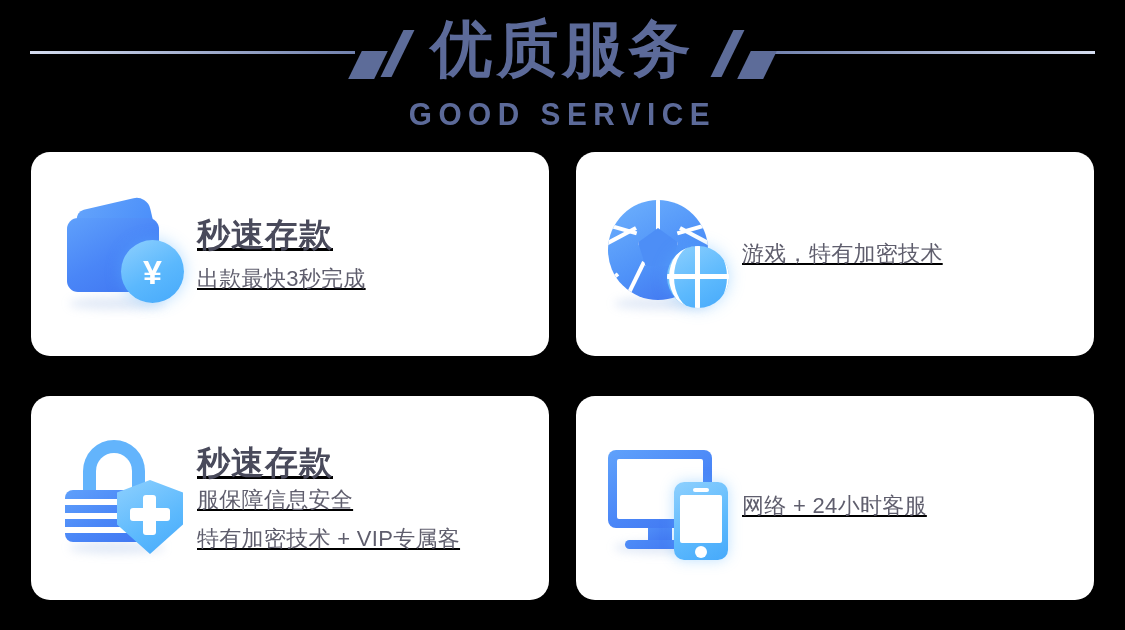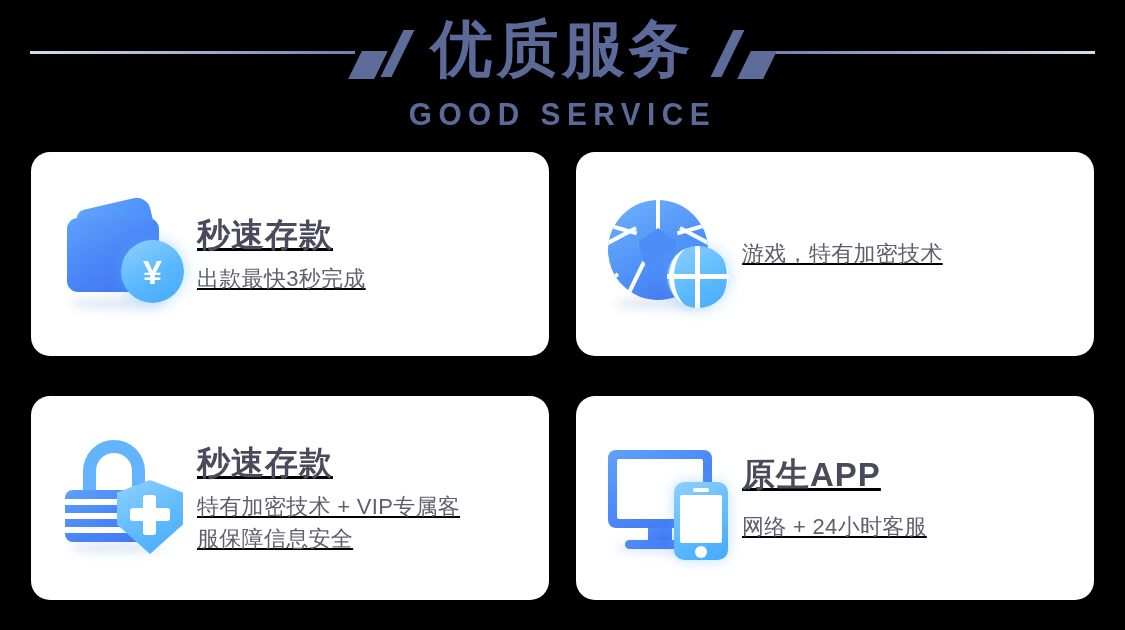--- a/index.html
+++ b/index.html
@@ -452,39 +452,38 @@
           <i class="lock-slit" style="top:9px;"></i>
           <i class="lock-slit" style="top:23px;"></i>
           <i class="lock-slit" style="top:37px;"></i>
         </div>
         <div class="shield"></div>
         <div class="shield-plus-h"></div>
         <div class="shield-plus-v"></div>
       </div>
       <div class="card-text">
         <div class="card-title">秒速存款</div>
+        <div class="card-desc" style="margin-top:0;">服保障信息安全</div>
         <div class="card-desc">特有加密技术 + VIP专属客</div>
-        <div class="card-desc" style="margin-top:0;">服保障信息安全</div>
       </div>
     </div>
 
     <div class="card">
       <div class="icon-wrap">
         <div class="icon-shadow"></div>
         <div class="monitor">
           <div class="monitor-screen"></div>
         </div>
         <div class="monitor-neck"></div>
         <div class="monitor-base"></div>
         <div class="phone">
           <div class="phone-speaker"></div>
           <div class="phone-screen"></div>
           <div class="phone-home"></div>
         </div>
       </div>
       <div class="card-text">
-        <div class="card-title">原生APP</div>
         <div class="card-desc" style="margin-top:15px;">网络 + 24小时客服</div>
       </div>
     </div>
 
   </div>
 </div>
 
 </body></html>

